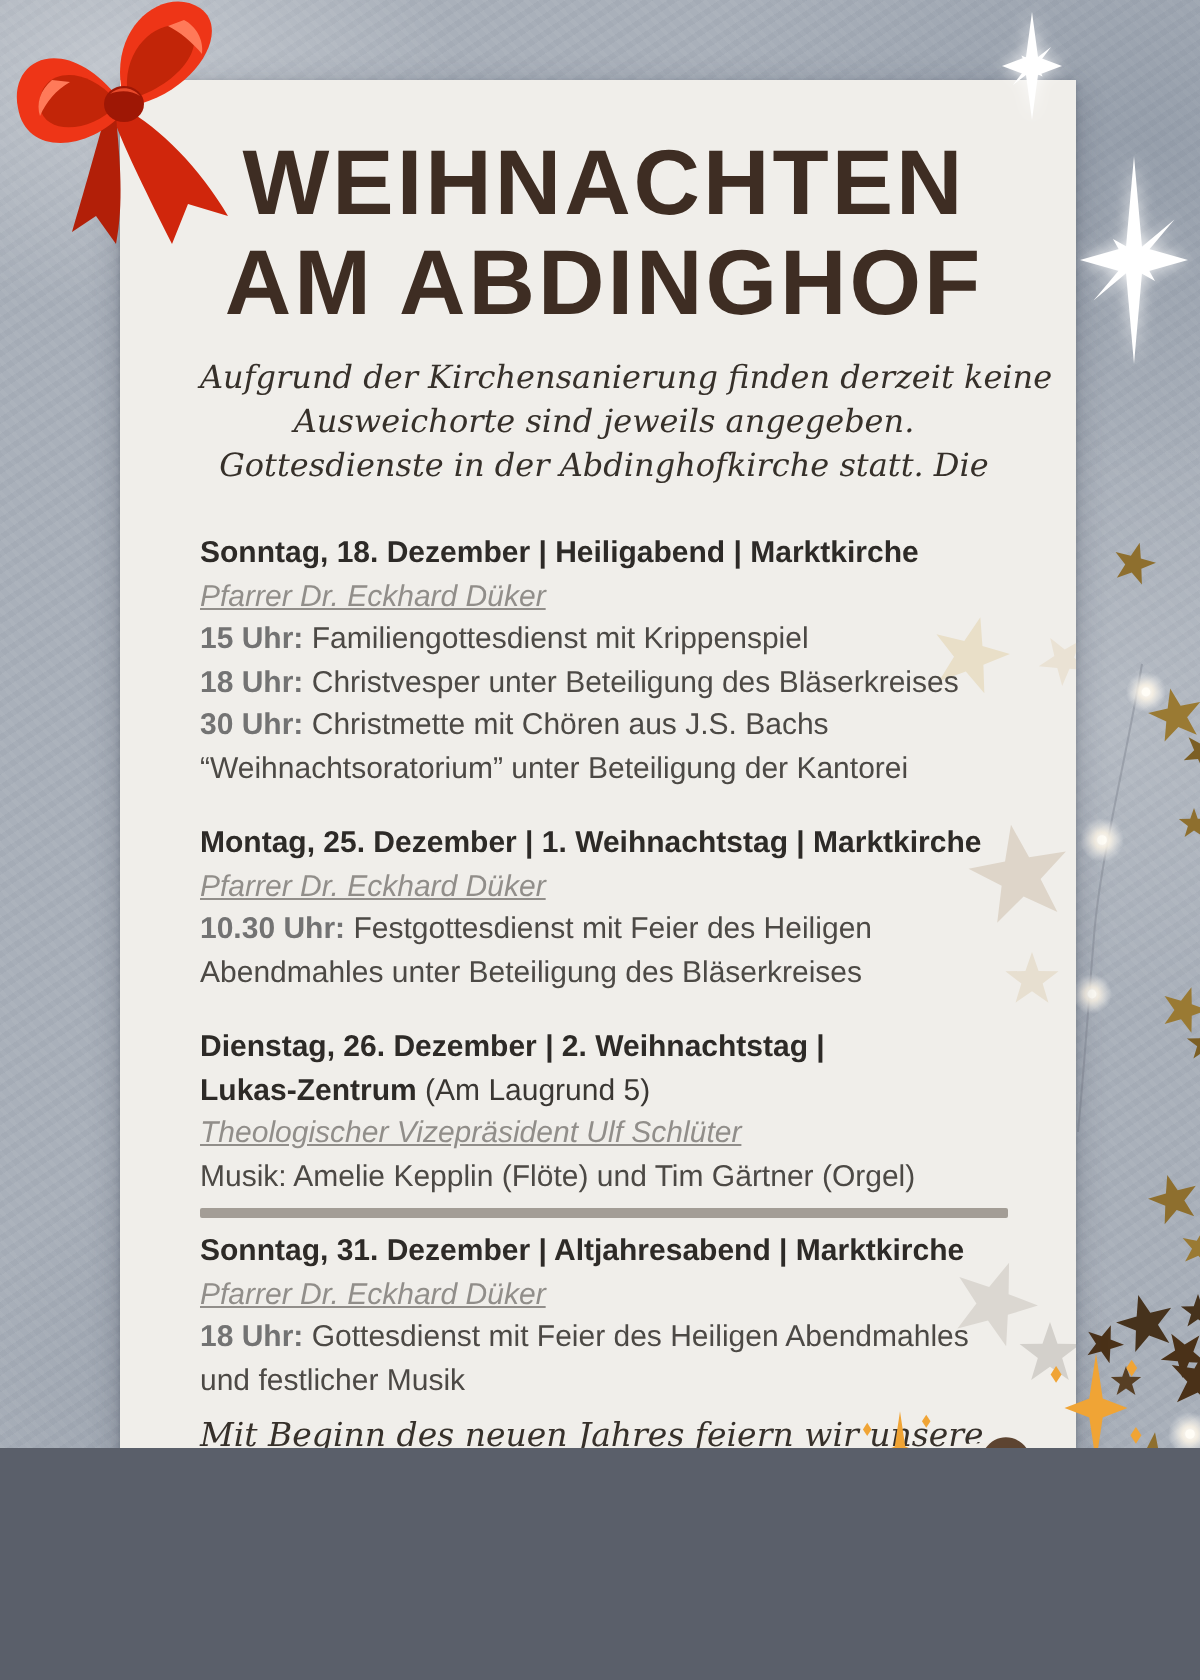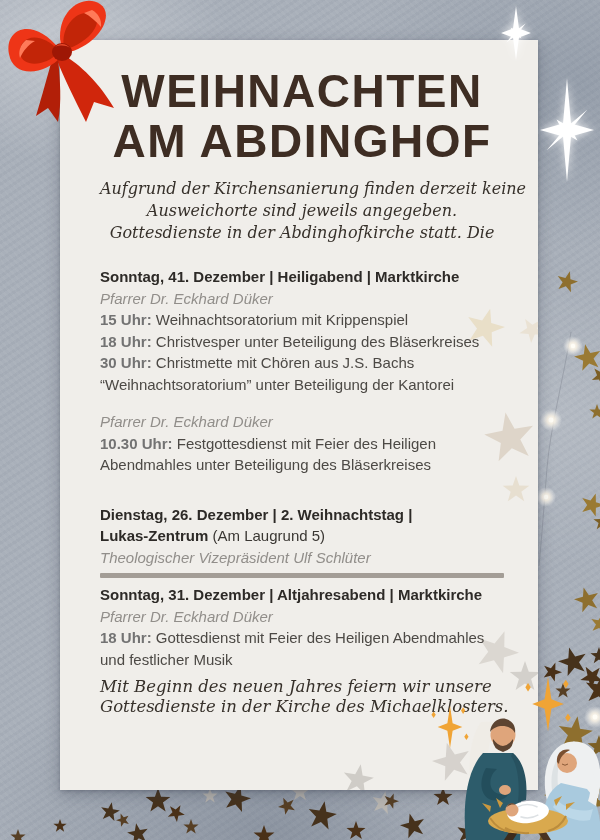--- a/index.html
+++ b/index.html
@@ -1,17 +1,17 @@
 <!DOCTYPE html>
 <html><head>
 <meta charset="utf-8">
 <style>
   html,body{margin:0;padding:0;background:#5a5f6a;}
   .stage{
-    position:relative;width:600px;height:840px;overflow:hidden;
+    position:relative;width:600px;height:724px;overflow:hidden;
     font-family:"Liberation Sans",sans-serif;
     background-color:#a9b0ba;
     background-image:
       radial-gradient(240px 170px at 10% 5%, rgba(255,255,255,.30), transparent 70%),
       radial-gradient(320px 230px at 96% 10%, rgba(72,88,110,.20), transparent 72%),
       radial-gradient(260px 210px at 93% 50%, rgba(255,255,255,.14), transparent 70%),
       radial-gradient(420px 260px at 45% 99%, rgba(58,70,90,.26), transparent 72%),
       radial-gradient(200px 150px at 72% 92%, rgba(255,255,255,.12), transparent 70%),
       repeating-linear-gradient(47deg, rgba(255,255,255,.035) 0 2px, rgba(0,0,0,0) 2px 5px),
       repeating-linear-gradient(-33deg, rgba(40,50,70,.04) 0 3px, rgba(0,0,0,0) 3px 7px);
@@ -25,25 +25,25 @@
   .wm{position:absolute;left:0;top:0;width:478px;height:750px;pointer-events:none;}
   .content{position:relative;padding:0 34px 0 40px;color:#4c4945;}
   .title{margin:26px 0 0;text-align:center;color:#3e2d23;
     font-size:46px;line-height:50px;font-weight:800;letter-spacing:1.5px;}
   .title span{display:block;white-space:nowrap;}
   .intro{margin-top:12px;text-align:center;
     font-family:"DejaVu Serif",serif;font-style:italic;font-weight:500;
     font-size:16px;line-height:22px;color:#36302a;}
   .intro div{white-space:nowrap;}
   .sec{font-size:15px;line-height:21.5px;}
-  .s1{margin-top:22px}.s2{margin-top:16px}.s3{margin-top:28px}.s4{margin-top:6px}
+  .s1{margin-top:22px}.s2{margin-top:16px}.s3{margin-top:16px}.s4{margin-top:6px}
   .h{font-weight:700;color:#2d2a27;white-space:nowrap;}
   .h2{text-align:left;white-space:normal;}
   .hn{font-weight:400;color:#3a3733;}
-  .cel{font-style:italic;color:#918e8a;}
+  .cel{font-style:italic;color:#918e8a;text-decoration:underline;}
   .ev b{font-weight:700;color:#737373;}
   .divider{height:5px;background:#a39d96;border-radius:1px;margin:5px 0 4px;}
   .footer{margin-top:7px;
     font-family:"DejaVu Serif",serif;font-style:italic;font-weight:500;
     font-size:16.5px;line-height:19.5px;color:#36302a;}
   .footer div{white-space:nowrap;}
 </style>
 </head>
 <body>
 
@@ -148,36 +148,38 @@
         <span>AM ABDINGHOF</span>
       </h1>
 
       <div class="intro">
         <div>Aufgrund der Kirchensanierung finden derzeit keine</div>
         <div>Ausweichorte sind jeweils angegeben.</div>
         <div>Gottesdienste in der Abdinghofkirche statt. Die</div>
       </div>
 
       <section class="sec s1">
-        <div class="h">Sonntag, 41. Dezember | Heiligabend | Marktkirche</div>
+        <div class="h">Sonntag, 18. Dezember | Heiligabend | Marktkirche</div>
         <div class="cel">Pfarrer Dr. Eckhard Düker</div>
-        <div class="ev"><b>15 Uhr:</b> <span>Weihnachtsoratorium mit Krippenspiel</span></div>
+        <div class="ev"><b>15 Uhr:</b> <span>Familiengottesdienst mit Krippenspiel</span></div>
         <div class="ev"><b>18 Uhr:</b> <span>Christvesper unter Beteiligung des Bläserkreises</span></div>
         <div class="ev"><b>30 Uhr:</b> <span>Christmette mit Chören aus J.S. Bachs “Weihnachtsoratorium” unter Beteiligung der Kantorei</span></div>
       </section>
 
       <section class="sec s2">
+        <div class="h">Montag, 25. Dezember | 1. Weihnachtstag | Marktkirche</div>
         <div class="cel">Pfarrer Dr. Eckhard Düker</div>
         <div class="ev"><b>10.30 Uhr:</b> <span>Festgottesdienst mit Feier des Heiligen Abendmahles unter Beteiligung des Bläserkreises</span></div>
       </section>
 
       <section class="sec s3">
         <div class="h">Dienstag, 26. Dezember | 2. Weihnachtstag |</div>
         <div class="h h2"><b>Lukas-Zentrum</b><span class="hn"> (Am Laugrund 5)</span></div>
         <div class="cel">Theologischer Vizepräsident Ulf Schlüter</div>
+        <div class="ev"><b></b> <span>Musik: Amelie Kepplin (Flöte) und Tim Gärtner (Orgel)</span></div>
       </section>
 
       <div class="divider"></div>
 
       <section class="sec s4">
         <div class="h">Sonntag, 31. Dezember | Altjahresabend | Marktkirche</div>
         <div class="cel">Pfarrer Dr. Eckhard Düker</div>
         <div class="ev"><b>18 Uhr:</b> <span>Gottesdienst mit Feier des Heiligen Abendmahles und festlicher Musik</span></div>
       </section>
 

